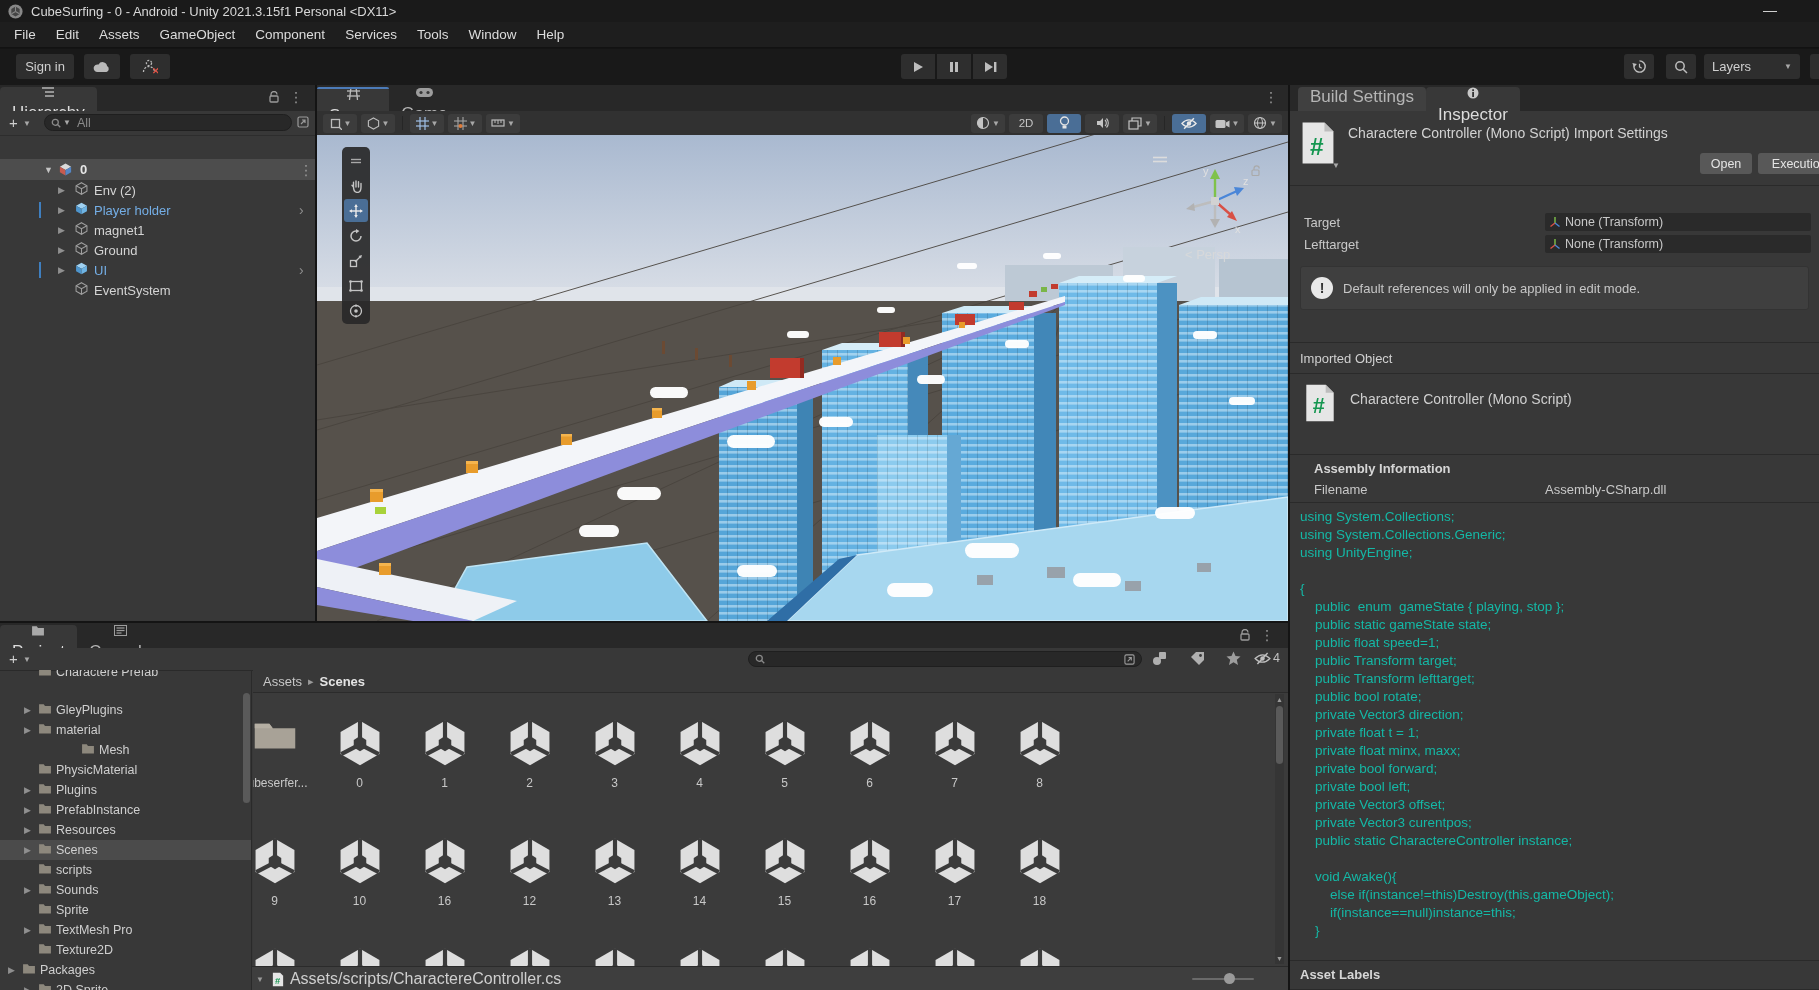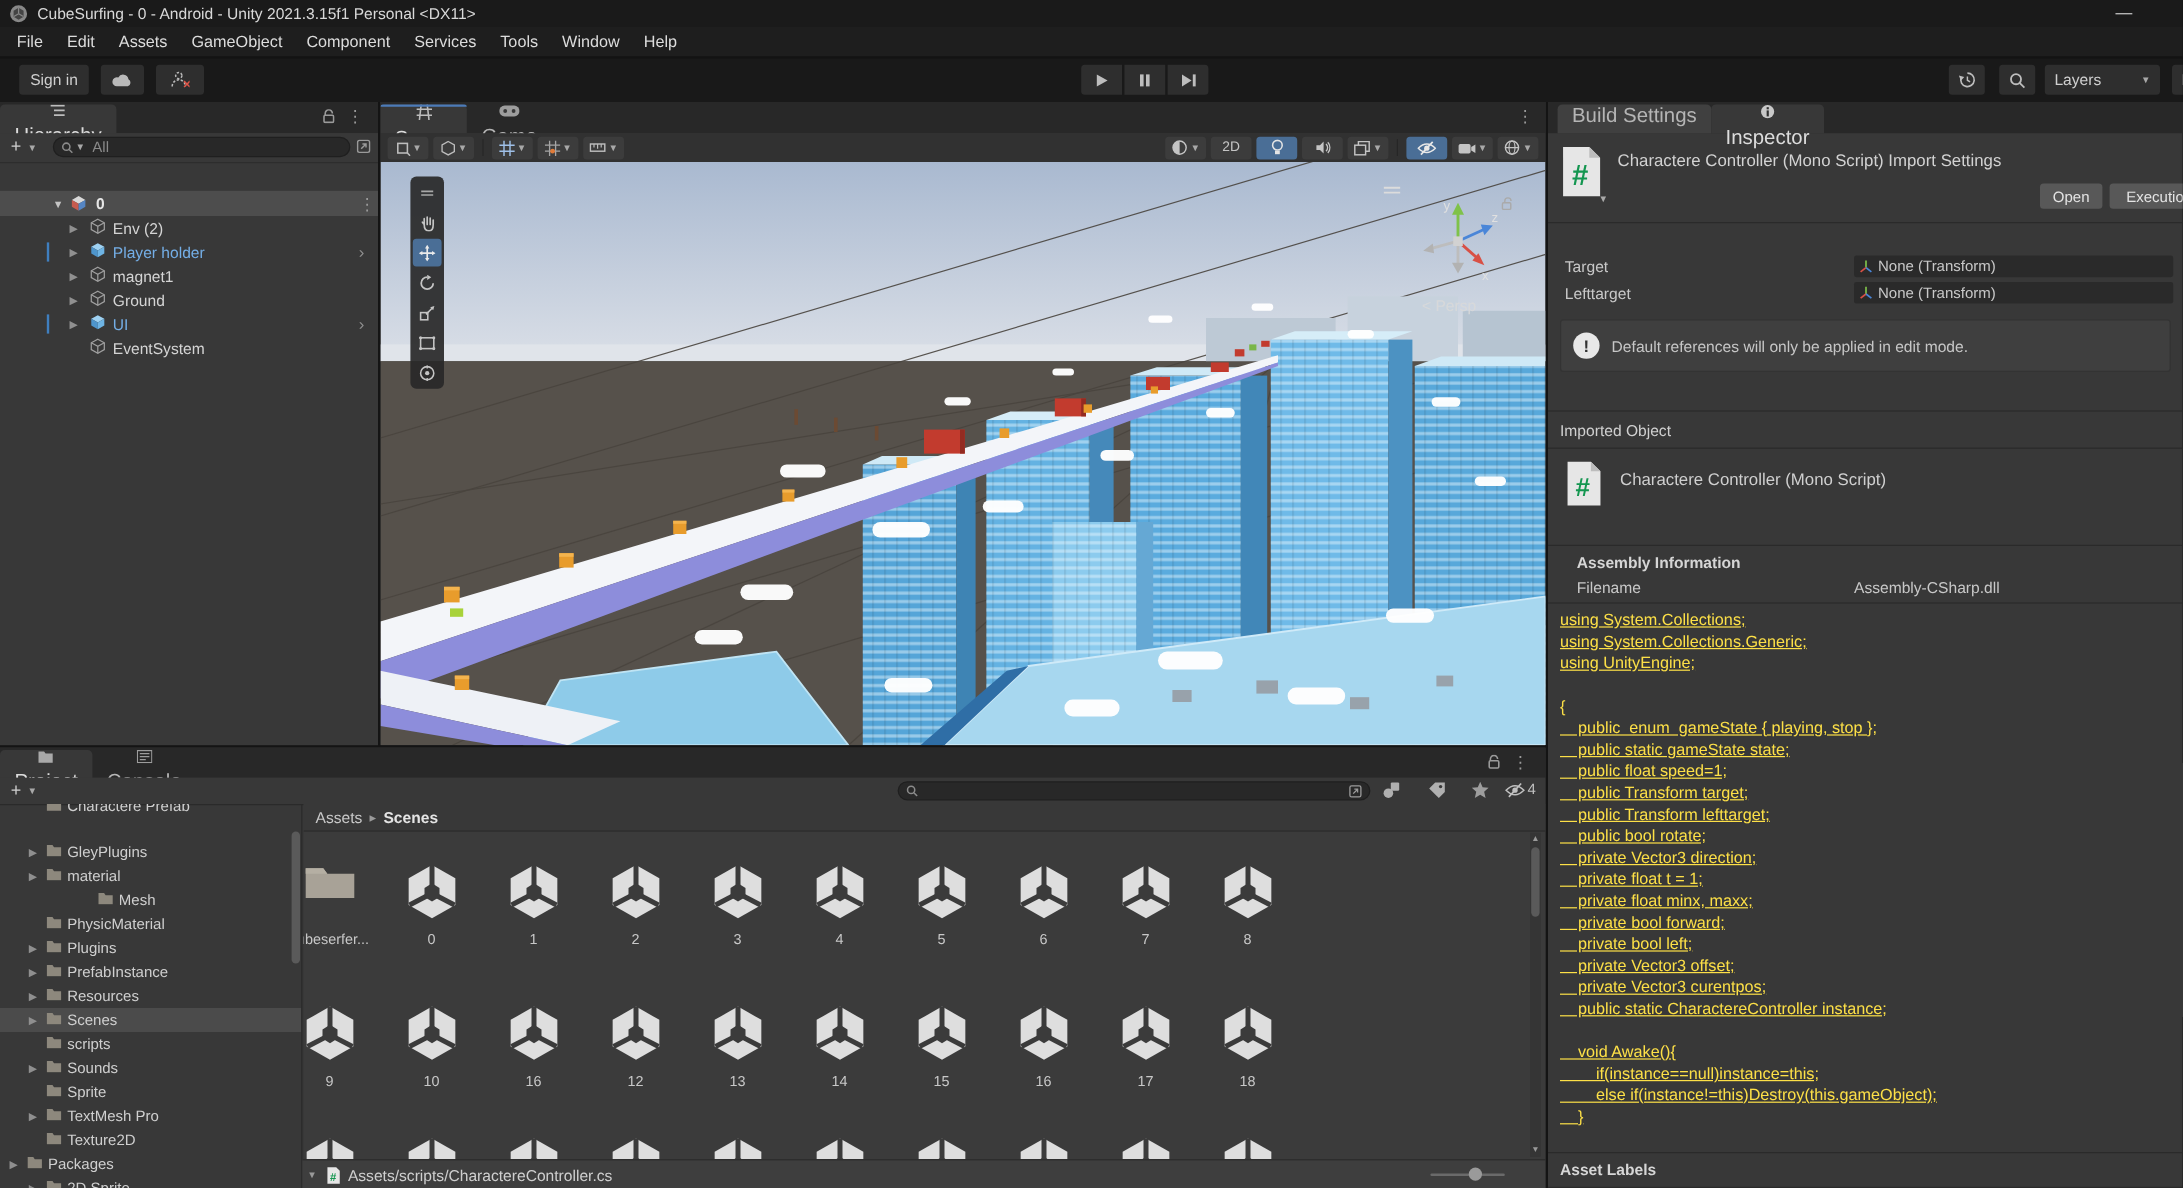--- a/index.html
+++ b/index.html
@@ -67,39 +67,39 @@
   #vp-lock{position:absolute;left:934px;top:28px;}
 
   
   #insp-body{position:absolute;left:0;top:26px;right:0;bottom:0;}
   .sep{position:absolute;left:0;right:0;height:1px;background:#2a2a2a;}
   .insp-label{color:#c8c8c8;font-size:13px;}
   .field-box{position:absolute;left:255px;width:266px;height:18px;background:#2a2a2a;border-radius:2px;display:flex;align-items:center;gap:4px;padding:0 4px;box-sizing:border-box;color:#c8c8c8;font-size:12.5px;}
   .btn{background:#585858;border-radius:3px;color:#e4e4e4;font-size:12.5px;display:flex;align-items:center;justify-content:center;height:21px;}
   #helpbox{position:absolute;left:10px;right:10px;top:155px;height:44px;background:#3f3f3f;border:1px solid #333;border-radius:3px;display:flex;align-items:center;gap:10px;padding:0 10px;box-sizing:border-box;color:#c6c6c6;font-size:13px;}
   .circ-icon{width:22px;height:22px;border-radius:50%;background:#e8e8e8;color:#333;display:flex;align-items:center;justify-content:center;font-weight:bold;font-size:14px;flex:none;}
-  #code{position:absolute;left:10px;top:397px;right:0;color:#fde047;font-size:13.5px;line-height:18px;text-decoration:underline;}
+  #code{position:absolute;left:10px;top:397px;right:0;color:#14b8a6;font-size:13.5px;line-height:18px;}
   #code div{white-space:pre;height:18px;}
   .bold-h{font-weight:bold;color:#d6d6d6;font-size:13px;}
 
   
   #p-toolbar{position:absolute;left:0;top:25px;right:0;height:22px;background:#383838;border-bottom:1px solid #2a2a2a;}
   #p-tree{position:absolute;left:0;top:47px;width:252px;bottom:0;overflow:hidden;border-right:1px solid #2a2a2a;box-sizing:border-box;}
   .trow{position:absolute;left:0;right:0;height:20px;display:flex;align-items:center;font-size:12.5px;color:#cfcfcf;}
   .trow.sel{background:#4b4b4b;}
   .trow .fold{position:absolute;color:#8f8f8f;font-size:9px;}
   .trow .ficon{position:absolute;}
   .trow .tlabel{position:absolute;white-space:nowrap;}
   #p-grid{position:absolute;left:253px;top:47px;width:1035px;height:296px;background:#3b3b3b;overflow:hidden;}
   #breadcrumb{position:absolute;left:0;top:0;right:0;height:22px;background:#383838;border-bottom:1px solid #2b2b2b;display:flex;align-items:center;padding-left:10px;font-size:13px;color:#c8c8c8;gap:6px;}
   .gcell{position:absolute;width:85px;text-align:center;}
   .gcell .glabel{margin-top:4px;font-size:12px;color:#c8c8c8;white-space:nowrap;overflow:hidden;text-overflow:ellipsis;}
   .gicon{width:54px;height:54px;margin:0 auto;}
   #p-status{position:absolute;left:252px;top:343px;width:1036px;height:24px;background:#3e3e3e;border-top:1px solid #2b2b2b;display:flex;align-items:center;}
-  #p-status .path{color:#cfcfcf;font-size:13px;margin-left:6px;text-align:right;}
+  #p-status .path{color:#cfcfcf;font-size:16px;margin-left:6px;text-align:right;}
   .vsb{position:absolute;width:9px;background:#333;}
   .vsb .thumb{position:absolute;left:1px;right:1px;background:#5a5a5a;border-radius:4px;}
   #zoom-slider{position:absolute;right:34px;top:11px;width:62px;height:2px;background:#6a6a6a;border-radius:1px;}
   #zoom-slider .knob{position:absolute;left:32px;top:-5px;width:11px;height:11px;border-radius:50%;background:#9a9a9a;}
 </style>
 </head>
 <body>
 
 <div id="titlebar" class="abs">
   <span class="icn" style="margin-left:8px">
@@ -808,22 +808,22 @@
         <div>    private Vector3 direction;</div>
         <div>    private float t = 1;</div>
         <div>    private float minx, maxx;</div>
         <div>    private bool forward;</div>
         <div>    private bool left;</div>
         <div>    private Vector3 offset;</div>
         <div>    private Vector3 curentpos;</div>
         <div>    public static CharactereController instance;</div>
         <div></div>
         <div>    void Awake(){</div>
+        <div>        else if(instance!=this)Destroy(this.gameObject);</div>
         <div>        if(instance==null)instance=this;</div>
-        <div>        else if(instance!=this)Destroy(this.gameObject);</div>
         <div>    }</div>
       </div>
 
     <div class="sep" style="top:849px"></div>
     <div class="bold-h" style="position:absolute;left:10px;top:856px">Asset Labels</div>
     <div class="sep" style="top:878px"></div>
   </div>
 </div>
 
 <div id="projectpanel" class="panel">

